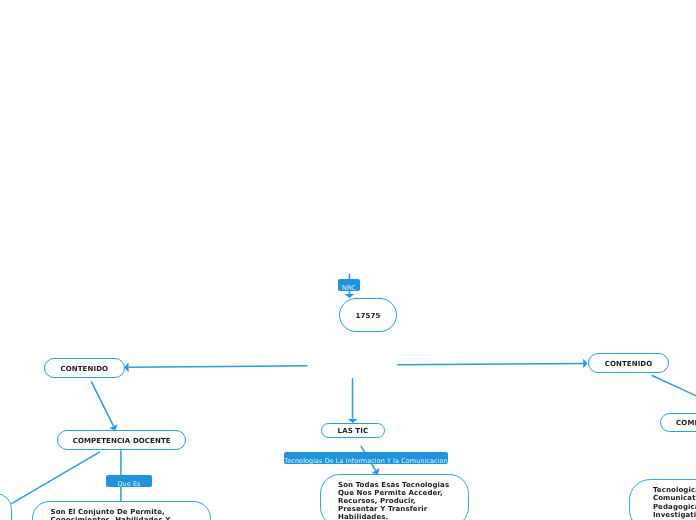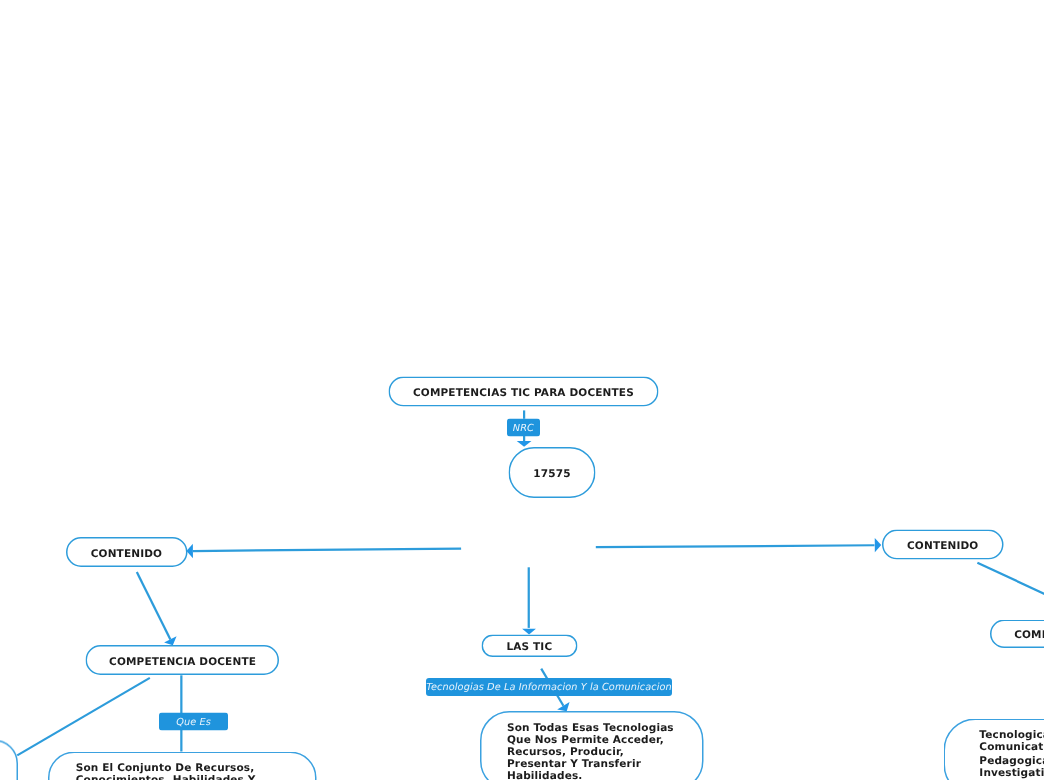--- a/index.html
+++ b/index.html
@@ -10,23 +10,23 @@
   #canvas{position:relative;width:696px;height:520px;background:#fff;}
   svg#edges{position:absolute;left:0;top:0;width:696px;height:520px;overflow:visible;}
 
   .node{position:absolute;box-sizing:border-box;background:#fff;
         border:1.25px solid #2d9cdb;border-radius:999px;
         display:flex;align-items:center;justify-content:center;
         color:#1c1c1c;font-weight:bold;font-size:7px;letter-spacing:.1px;
         white-space:nowrap;line-height:1;will-change:transform;}
   .node > span{position:relative;top:1.3px;}
   .tag{position:absolute;box-sizing:border-box;background:#1f94dd;color:#e8f3fc;
-       border-radius:2px;display:flex;align-items:center;justify-content:center;
+       border-radius:2px;display:flex;align-items:flex-end;justify-content:center;
        font-weight:normal;font-size:6.5px;letter-spacing:.05px;white-space:nowrap;
-       line-height:1;will-change:transform;font-style:italic;}
+       line-height:1;will-change:transform;}
   .tag > span{position:relative;top:0.5px;}
   .para{position:absolute;box-sizing:border-box;background:#fff;
         border:1.25px solid #3ba1e0;
         color:#1c1c1c;font-weight:bold;font-size:7px;line-height:8.05px;
         letter-spacing:.1px;white-space:nowrap;will-change:transform;}
 </style>
 </head>
 <body>
 
 <div id="canvas">
@@ -47,23 +47,20 @@
     <g fill="#2196e8" stroke="none">
       <polygon points="349.4,297.9 344.5,294.0 354.3,294.0"></polygon>
       <polygon points="124.3,367.4 128.55,362.55 128.65,372.15"></polygon>
       <polygon points="587.5,363.4 583.23,368.23 583.17,358.63"></polygon>
       <polygon points="352.7,423.0 348.1,419.1 357.3,419.1"></polygon>
       <polygon points="115.2,430.2 109.4,428.3 117.7,424.2"></polygon>
       <polygon points="377.8,474.2 371.47,472.98 379.71,468.05"></polygon>
     </g>
   </svg>
 
-  <div class="node" style="left:258.8px;top:251px;width:179.9px;height:19.6px;">
-    <span>COMPETENCIAS TIC PARA DOCENTES</span>
-  </div>
 
   <div class="tag" style="left:338.2px;top:278.5px;width:21.8px;height:12px;">
     <span>NRC</span>
   </div>
 
   <div class="node" style="left:339px;top:297.9px;width:58px;height:34px;">
     <span>17575</span>
   </div>
 
 
@@ -90,21 +87,21 @@
   <div class="tag" style="left:105.5px;top:474.9px;width:46px;height:12px;">
     <span>Que Es</span>
   </div>
 
   <div class="tag" style="left:284.2px;top:452.2px;width:164px;height:12.3px;">
     <span>Tecnologias De La Informacion Y la Comunicacion</span>
   </div>
 
   <div class="para" style="left:31.6px;top:501.2px;width:179.1px;height:44px;border-radius:17.4px;
               padding:5.5px 0 0 17.5px;">
-    <div>Son El Conjunto De Recursos,</div>
+    <div>Son El Conjunto De Permite,</div>
     <div>Conocimientos, Habilidades Y</div>
   </div>
 
   <div class="para" style="left:320.3px;top:474.0px;width:148.7px;height:53.2px;border-radius:19.6px;
               padding:5.9px 0 0 17px;">
     <div>Son Todas Esas Tecnologias</div>
     <div>Que Nos Permite Acceder,</div>
     <div>Recursos, Producir,</div>
     <div>Presentar Y Transferir</div>
     <div>Habilidades.</div>

